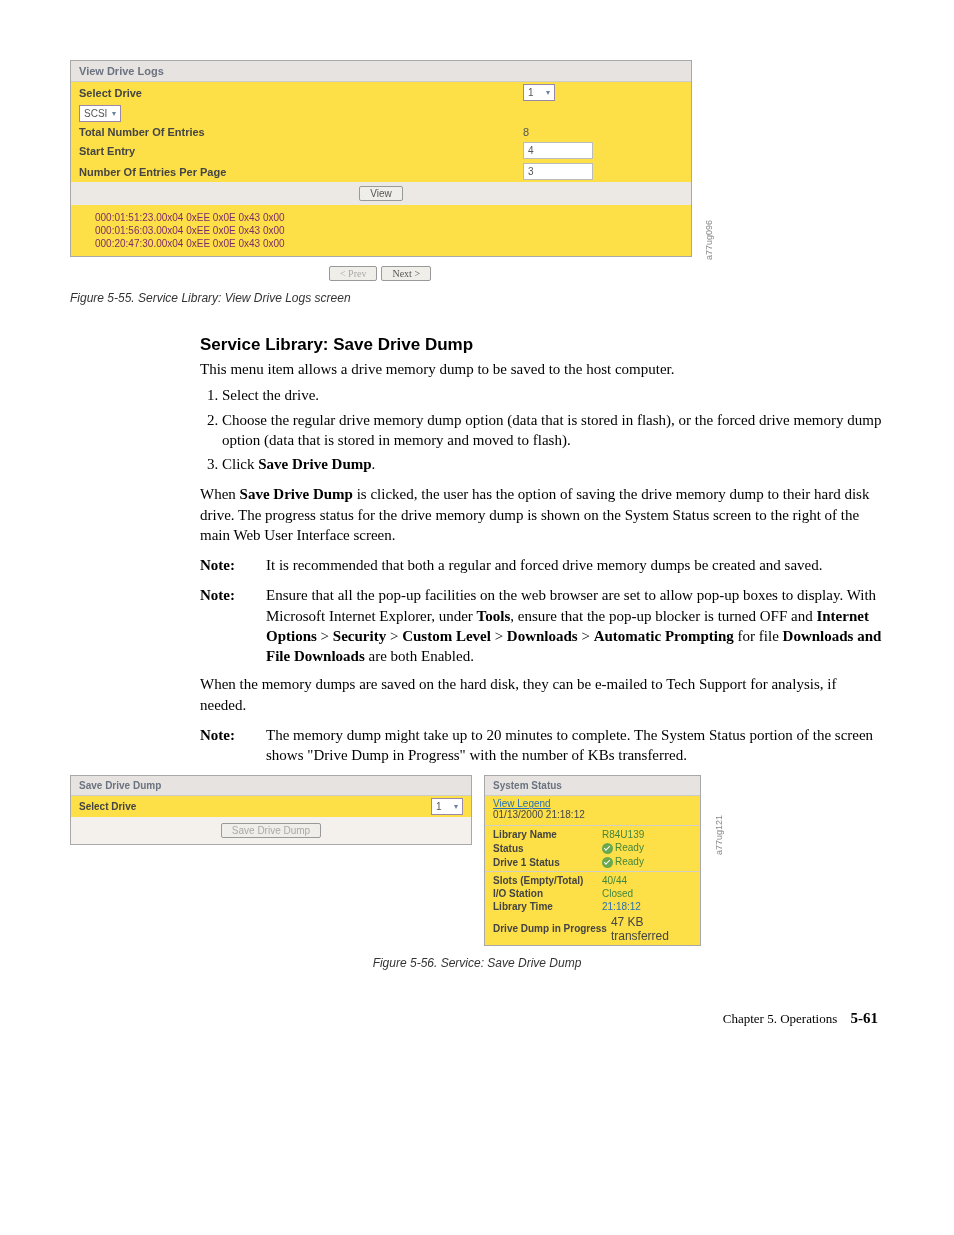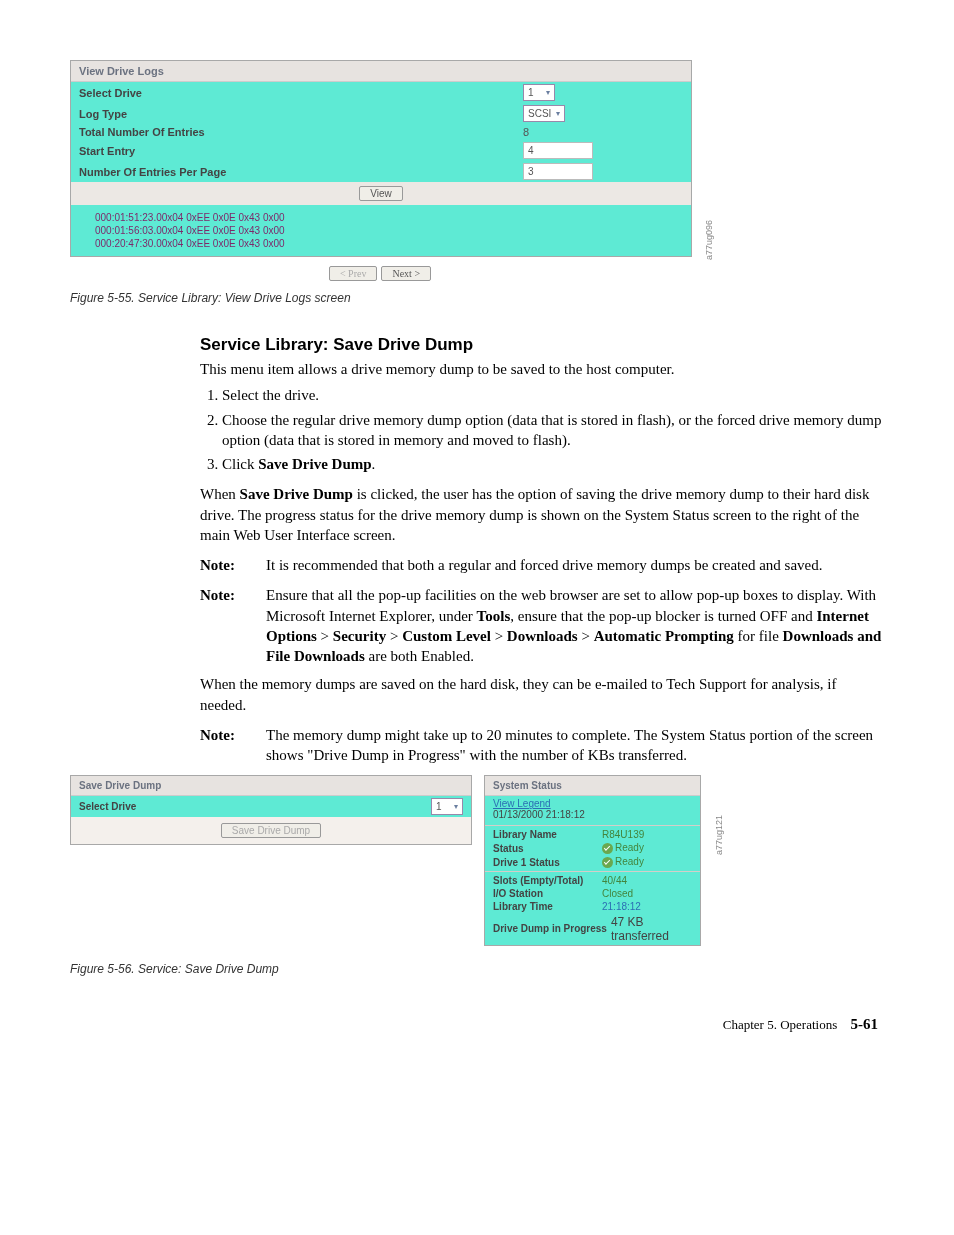--- a/index.html
+++ b/index.html
@@ -9,21 +9,21 @@
     font-family: Georgia, 'Times New Roman', serif;
     color: #000;
     width: 954px;
   }
   .page {
     padding: 60px 70px 40px 70px;
   }
   
   .panel {
     border: 1px solid #a8a8a8;
-    background: #5eead4;
+    background: #fde047;
     margin-bottom: 6px;
     font-family: Verdana, Arial, sans-serif;
     font-size: 11px;
     color: #333;
   }
   .panel-title {
     background: #e7e3e0;
     border-bottom: 1px solid #ccc;
     padding: 4px 8px;
     font-weight: bold;
@@ -192,21 +192,20 @@
 
       <div class="panel-row">
         <div class="lbl">Select Drive</div>
         <div class="val">
           <span class="select" style="min-width:22px;">
             <span>1</span><span class="arrow">▾</span>
           </span>
         </div>
       </div>
       <div class="panel-row">
-        <div class="lbl">Log Type</div>
         <div class="val">
           <span class="select">
             <span>SCSI</span><span class="arrow">▾</span>
           </span>
         </div>
       </div>
       <div class="panel-row">
         <div class="lbl">Total Number Of Entries</div>
         <div class="val" style="color:#555;">8</div>
       </div>
@@ -320,20 +319,20 @@
           <div class="sval blue">21:18:12</div>
         </div>
       <div class="sys-row" style="padding:2px 8px;">
         <div class="slbl" style="flex:0 0 auto;">Drive Dump in Progress</div>
         <div style="color:#444; font-size:12px; margin-left:4px;">47 KB transferred</div>
       </div>
     </div>
     <span class="sidecode" style="top:55px; right:165px;">a77ug121</span>
   </div>
 
-  <div class="fig-caption" style="margin-top:10px;">Figure 5-56. Service: Save Drive Dump</div>
+  <div class="fig-caption" style="margin-top:4px;text-align:center;">Figure 5-56. Service: Save Drive Dump</div>
 
   <div class="footer">
     <span>Chapter 5. Operations</span>
     <span class="pg">5-61</span>
   </div>
 
 </div>
 
 </body></html>

